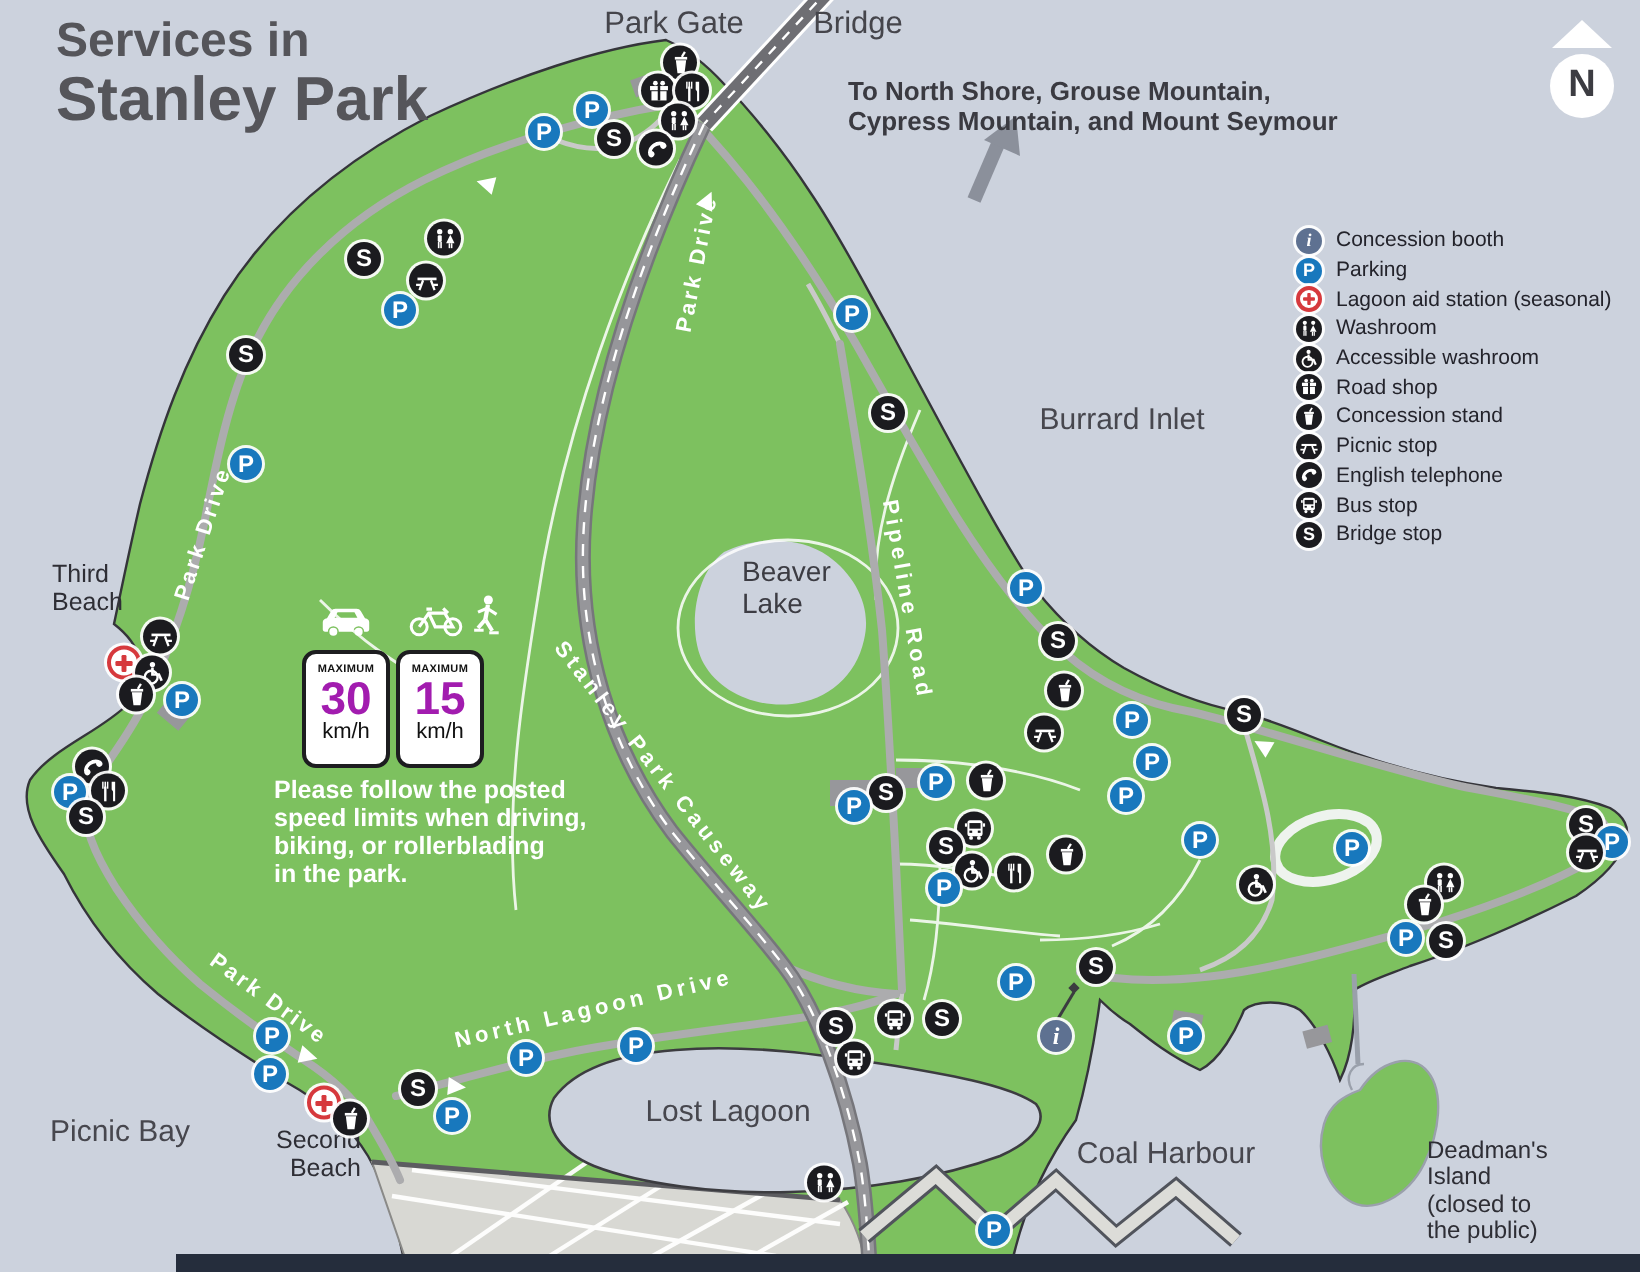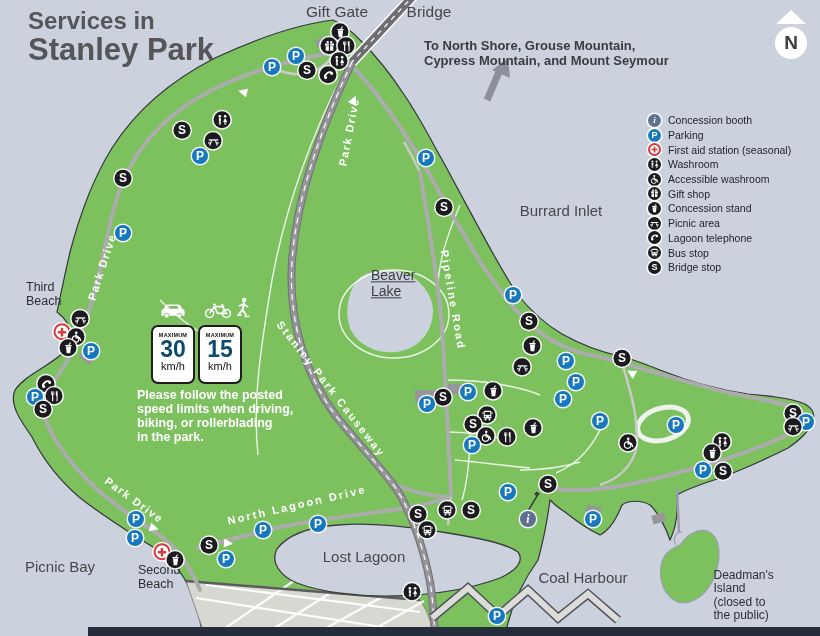--- a/index.html
+++ b/index.html
@@ -45,21 +45,21 @@
   .mk{display:inline-flex;align-items:center;justify-content:center;border-radius:50%;
       box-shadow:0 0 0 1.5px rgba(255,255,255,.92);box-sizing:border-box;flex:none;}
   .mk-g{color:#fff;font-weight:bold;line-height:1;}
   .mk-serif{font-family:"Liberation Serif",serif;font-style:italic;}
 
   
   #speed-panel{position:absolute;left:130px;top:295px;width:190px;}
   .sign{position:absolute;width:40px;height:50px;background:#fff;border:2px solid #1d1d20;
         border-radius:7px;text-align:center;padding-top:5px;box-sizing:content-box;}
   .sign .mx{font-size:5.5px;font-weight:bold;color:#111;letter-spacing:.2px;}
-  .sign .val{font-size:23px;font-weight:bold;color:#0c4a6e;line-height:1.0;}
+  .sign .val{font-size:23px;font-weight:bold;color:#a21caf;line-height:1.0;}
   .sign .unit{font-size:11px;color:#111;line-height:1.0;}
   #speed-note{position:absolute;left:7px;top:93px;width:180px;color:#fff;
               font-size:12.5px;font-weight:bold;line-height:1.13;}
   .veh-ico{position:absolute;}
 </style>
 </head>
 <body>
 
 <div id="app">
 
@@ -310,21 +310,21 @@
             <span class="mk-g" style="font-size: 9px;">P</span>
           </span>
           <span class="lg-label">Parking</span>
         </div>
         <div class="lg-row">
           <span class="mk" style="height: 13px; width: 13px; background: rgb(255, 255, 255); border: 2px solid rgb(214, 57, 61);">
             <svg viewBox="0 0 20 20" style="height: 11px; width: 11px;">
               <use href="#sym-cross"></use>
             </svg>
           </span>
-          <span class="lg-label">First aid station (seasonal)</span>
+          <span class="lg-label">Lagoon aid station (seasonal)</span>
         </div>
         <div class="lg-row">
           <span class="mk" style="height: 13px; width: 13px; background: rgb(27, 27, 31);">
             <svg viewBox="0 0 20 20" style="height: 11px; width: 11px;">
               <use href="#sym-washroom"></use>
             </svg>
           </span>
           <span class="lg-label">Washroom</span>
         </div>
         <div class="lg-row">
@@ -334,74 +334,74 @@
             </svg>
           </span>
           <span class="lg-label">Accessible washroom</span>
         </div>
         <div class="lg-row">
           <span class="mk" style="height: 13px; width: 13px; background: rgb(27, 27, 31);">
             <svg viewBox="0 0 20 20" style="height: 11px; width: 11px;">
               <use href="#sym-gift"></use>
             </svg>
           </span>
-          <span class="lg-label">Gift shop</span>
+          <span class="lg-label">Road shop</span>
         </div>
         <div class="lg-row">
           <span class="mk" style="height: 13px; width: 13px; background: rgb(27, 27, 31);">
             <svg viewBox="0 0 20 20" style="height: 11px; width: 11px;">
               <use href="#sym-concession"></use>
             </svg>
           </span>
           <span class="lg-label">Concession stand</span>
         </div>
         <div class="lg-row">
           <span class="mk" style="height: 13px; width: 13px; background: rgb(27, 27, 31);">
             <svg viewBox="0 0 20 20" style="height: 11px; width: 11px;">
               <use href="#sym-picnic"></use>
             </svg>
           </span>
-          <span class="lg-label">Picnic area</span>
+          <span class="lg-label">Picnic stop</span>
         </div>
         <div class="lg-row">
           <span class="mk" style="height: 13px; width: 13px; background: rgb(27, 27, 31);">
             <svg viewBox="0 0 20 20" style="height: 11px; width: 11px;">
               <use href="#sym-phone"></use>
             </svg>
           </span>
-          <span class="lg-label">Lagoon telephone</span>
+          <span class="lg-label">English telephone</span>
         </div>
         <div class="lg-row">
           <span class="mk" style="height: 13px; width: 13px; background: rgb(27, 27, 31);">
             <svg viewBox="0 0 20 20" style="height: 11px; width: 11px;">
               <use href="#sym-bus"></use>
             </svg>
           </span>
           <span class="lg-label">Bus stop</span>
         </div>
         <div class="lg-row">
           <span class="mk" style="height: 13px; width: 13px; background: rgb(27, 27, 31);">
             <span class="mk-g" style="font-size: 9px;">S</span>
           </span>
           <span class="lg-label">Bridge stop</span>
         </div>
       </div>
 
     <div id="map-labels">
-        <div class="lbl lbl-bridge" style="left: 337px; top: 12px; transform: translate(-50%, -50%);">Gift Gate</div>
+        <div class="lbl lbl-bridge" style="left: 337px; top: 12px; transform: translate(-50%, -50%);">Park Gate</div>
         <div class="lbl lbl-bridge" style="left: 429px; top: 12px; transform: translate(-50%, -50%);">Bridge</div>
         <div class="lbl lbl-water-lg" style="left: 561px; top: 211px; transform: translate(-50%, -50%);">Burrard Inlet</div>
         <div class="lbl lbl-water-lg" style="left: 60px; top: 567px; transform: translate(-50%, -50%);">Picnic Bay</div>
         <div class="lbl lbl-water-lg" style="left: 583px; top: 578px; transform: translate(-50%, -50%);">Coal Harbour</div>
         <div class="lbl lbl-water-lg" style="left: 364px; top: 557px; transform: translate(-50%, -50%);">Lost Lagoon</div>
-        <div class="lbl lbl-water-md" style="left: 371px; top: 284px; transform: translate(0px, -50%); transform-origin: left center; text-decoration: underline;">Beaver
+        <div class="lbl lbl-water-md" style="left: 371px; top: 294px; transform: translate(0px, -50%); transform-origin: left center;">Beaver
 Lake</div>
         <div class="lbl lbl-place" style="left: 26px; top: 294px; transform: translate(0px, -50%); transform-origin: left center;">Third
 Beach</div>
-        <div class="lbl lbl-place" style="left: 138px; top: 577px; transform: translate(0px, -50%); transform-origin: left center;">Second
+        <div class="lbl lbl-place" style="left: 138px; top: 577px; transform: translate(0px, -50%); transform-origin: left center; text-align: right;">Second
 Beach</div>
         <div class="lbl lbl-place-sm" style="left: 749px; top: 596px; transform: translate(-50%, -50%);">Deadman's Island
 (closed to the public)</div>
         <div class="lbl lbl-road" style="left: 102px; top: 267px; transform: translate(-50%, -50%) rotate(-72deg);">Park Drive</div>
         <div class="lbl lbl-road" style="left: 349px; top: 132px; transform: translate(-50%, -50%) rotate(-79deg);">Park Drive</div>
         <div class="lbl lbl-road-wide" style="left: 453px; top: 300px; transform: translate(-50%, -50%) rotate(80deg);">Pipeline  Road</div>
         <div class="lbl lbl-road-wide" style="left: 331px; top: 389px; transform: translate(-50%, -50%) rotate(52deg);">Stanley Park Causeway</div>
         <div class="lbl lbl-road-wide" style="left: 297px; top: 505px; transform: translate(-50%, -50%) rotate(-13deg);">North Lagoon Drive</div>
         <div class="lbl lbl-road" style="left: 134px; top: 500px; transform: translate(-50%, -50%) rotate(36deg);">Park Drive</div>
       </div>

